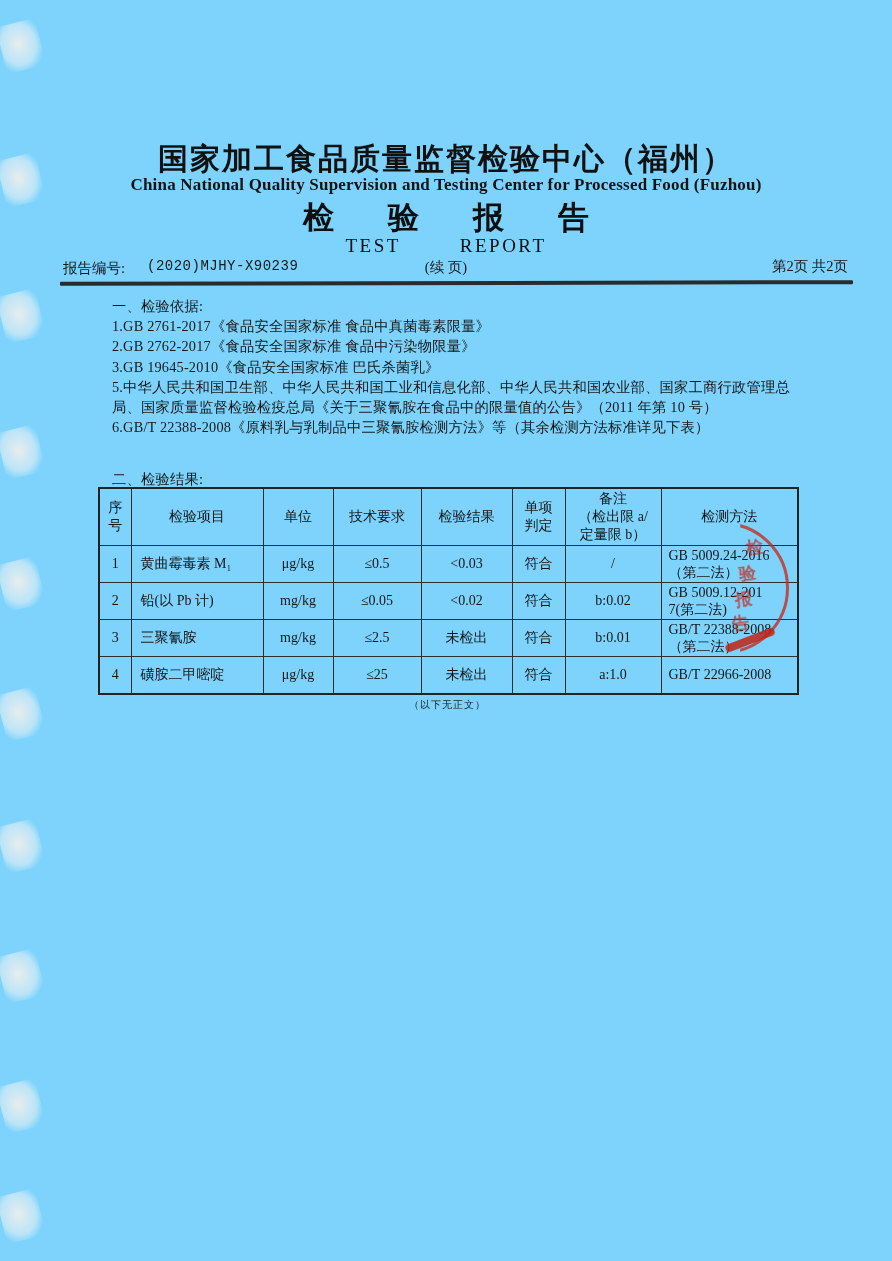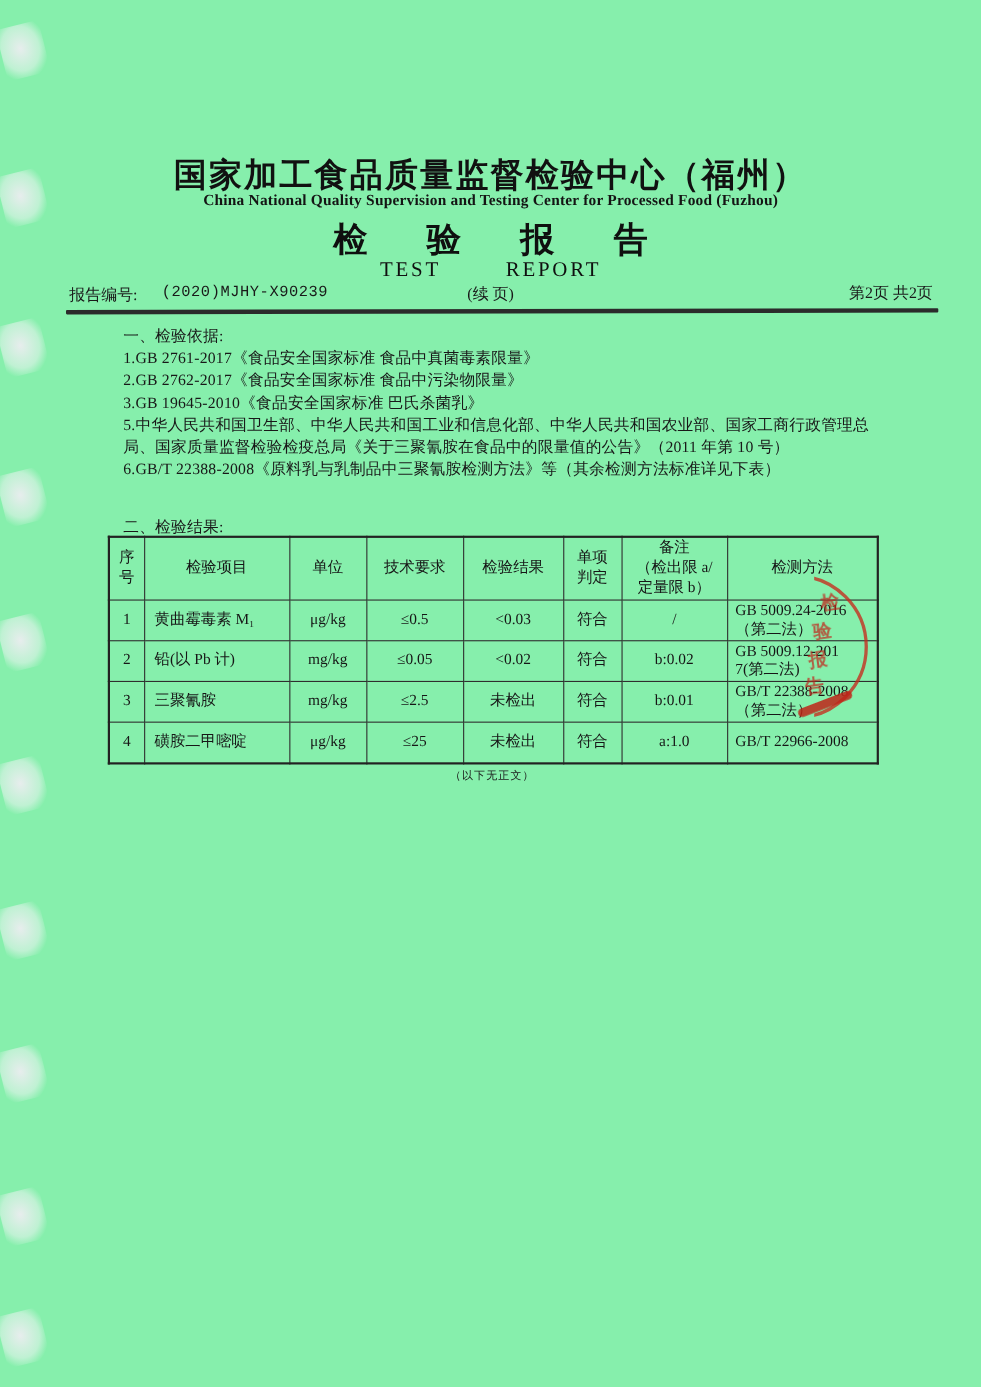--- a/index.html
+++ b/index.html
@@ -1,39 +1,39 @@
 <!DOCTYPE html>
 <html><head>
 <meta charset="utf-8">
 <style>
   html,body{margin:0;padding:0;background:#ffffff;}
   #page{
     position:relative;
     width:892px;height:1261px;
-    background:#86efac;
+    background:#7dd3fc;
     overflow:hidden;
     font-family:"Liberation Serif","DejaVu Serif",serif;
     color:#1c1c1c;
   }
   .abs{position:absolute;}
   
   .edge-mark{
     position:absolute;left:1px;width:40px;height:48px;
     background:radial-gradient(ellipse at 45% 45%, #e7eded 0%, rgba(238,243,243,.55) 55%, rgba(255,255,255,0) 80%);
     transform:rotate(-14deg);
     pointer-events:none;
   }
   
   .org-title-cn{
     left:0;right:0;top:139px;text-align:center;
     font-size:30px;font-weight:700;letter-spacing:2px;color:#111;
   }
   .org-title-en{
     left:0;right:0;top:175px;text-align:center;
-    font-size:14px;font-weight:700;color:#141414;letter-spacing:.2px;
+    font-size:17px;font-weight:700;color:#141414;letter-spacing:.2px;
   }
   .report-title-cn{
     left:0;right:0;top:197px;text-align:center;
     font-size:31px;font-weight:700;color:#0f0f0f;
     letter-spacing:54px;padding-left:54px;box-sizing:border-box;
   }
   .report-title-en{
     left:0;right:0;top:235px;text-align:center;
     font-size:19px;font-weight:400;color:#0f0f0f;
     word-spacing:52px;letter-spacing:2.5px;

